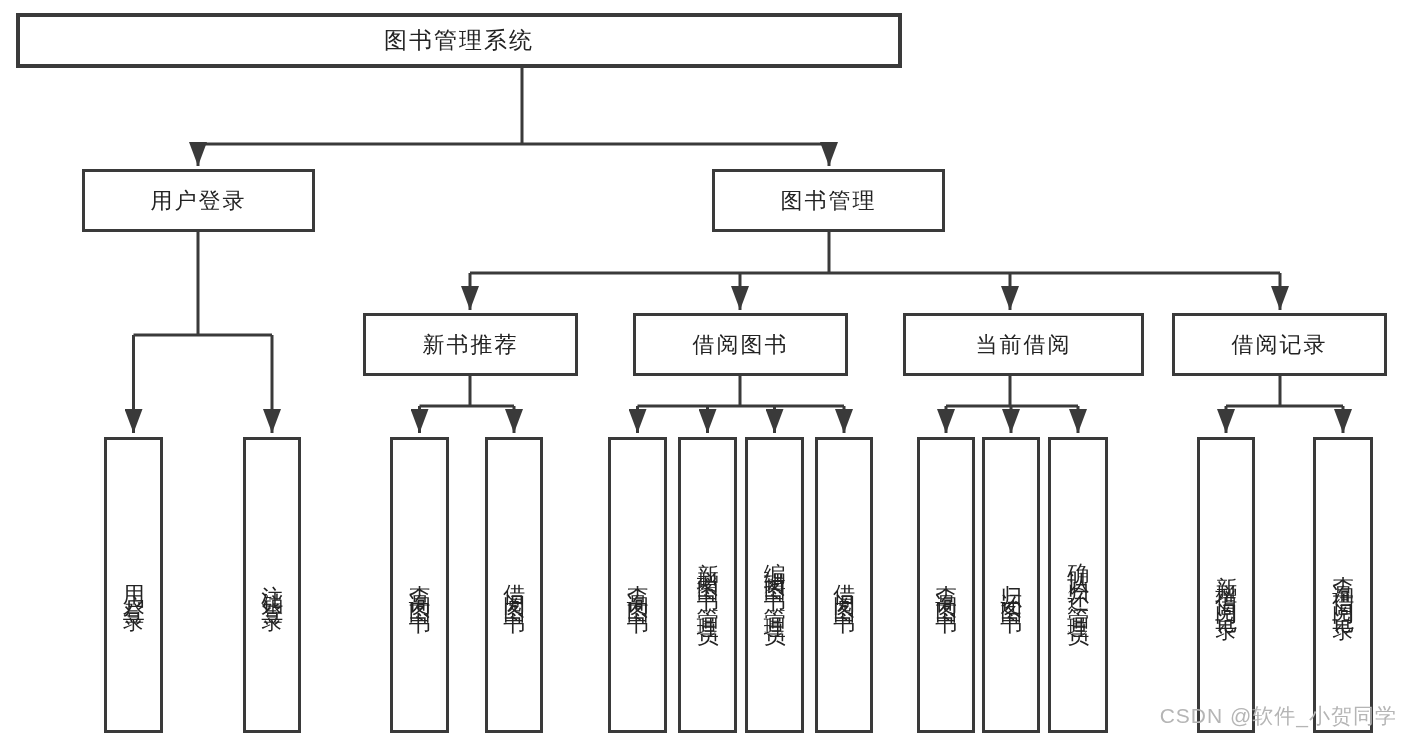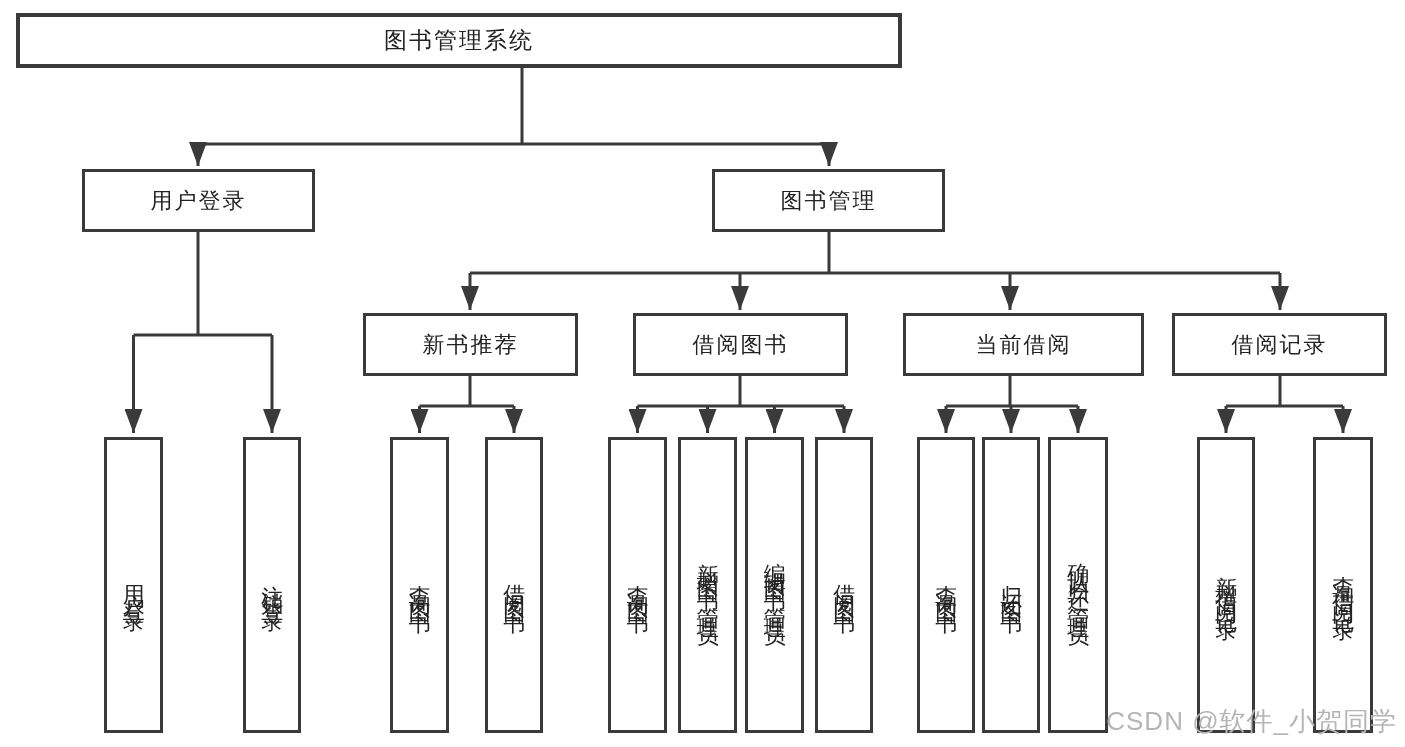--- a/index.html
+++ b/index.html
@@ -35,22 +35,22 @@
   .node.v{top:437px;height:296px;}
   .vtext{
     writing-mode:vertical-rl;
     text-orientation:mixed;
     letter-spacing:9px;
     font-size:22px;
     line-height:1.2;
   }
   #watermark{
     position:absolute;
-    right:8px;bottom:8px;
-    font-size:26px;
+    right:8px;bottom:17px;
+    font-size:21px;
     letter-spacing:1px;
     color:var(--watermark);
     z-index:6;
   }
 </style>
 </head>
 <body>
 
 <div id="canvas">
 

